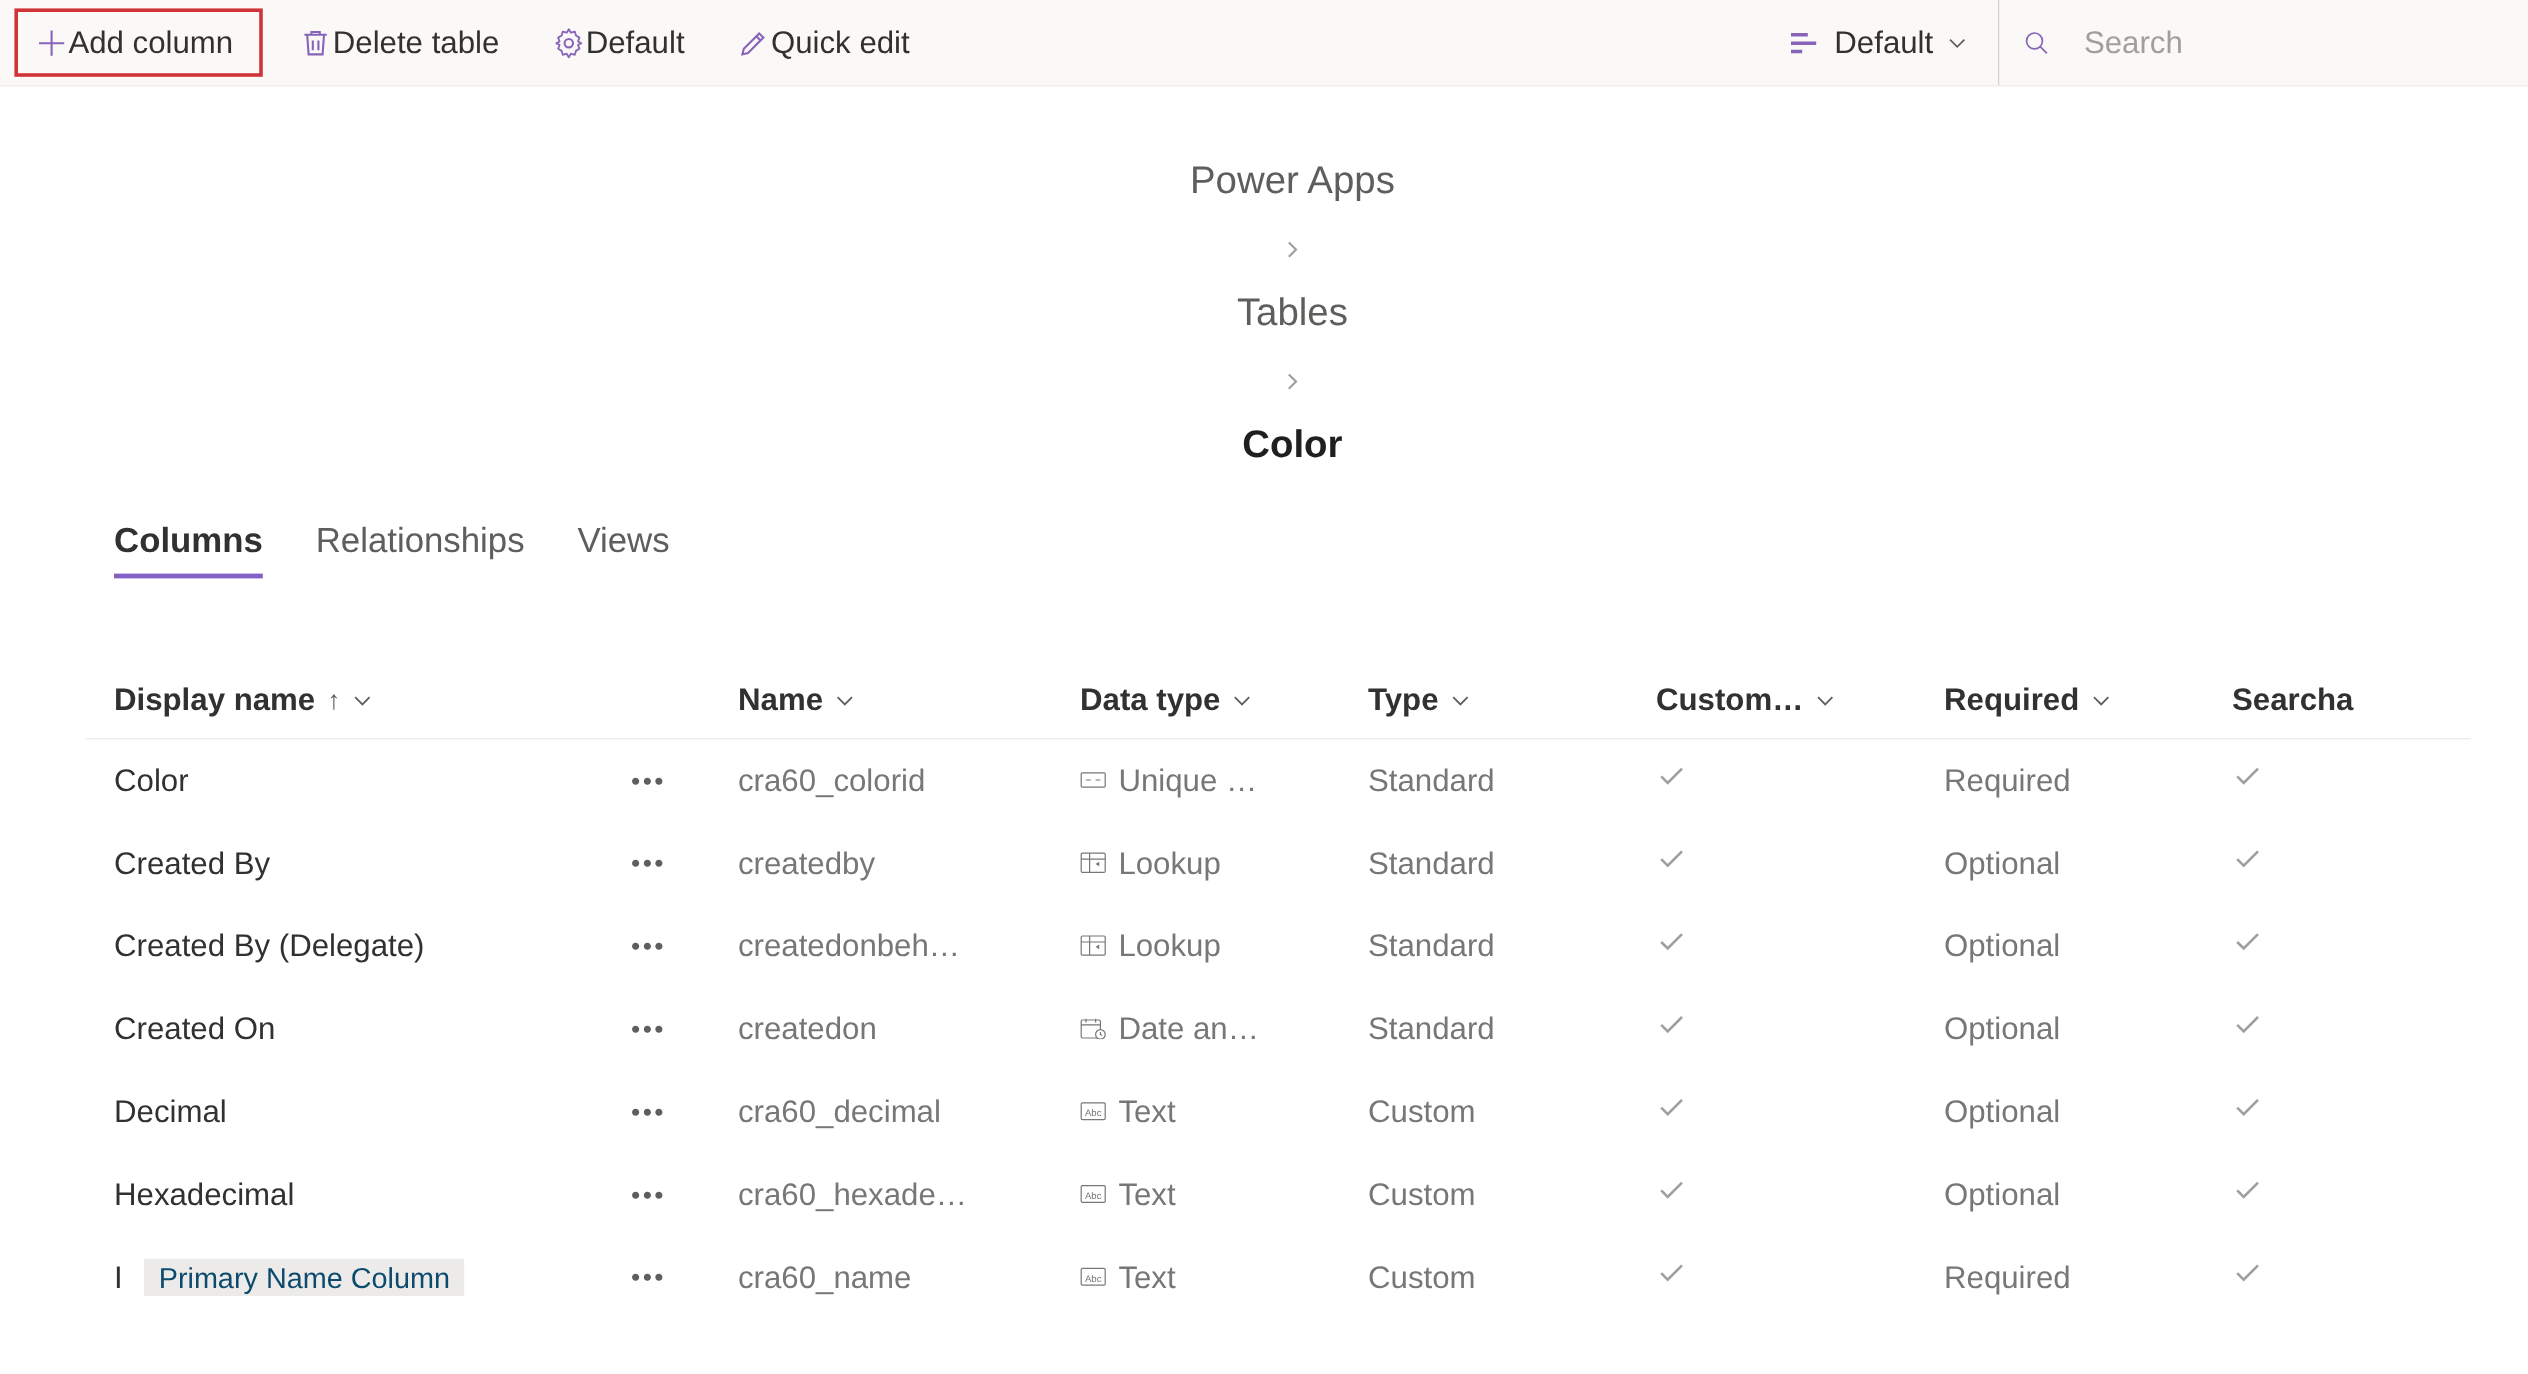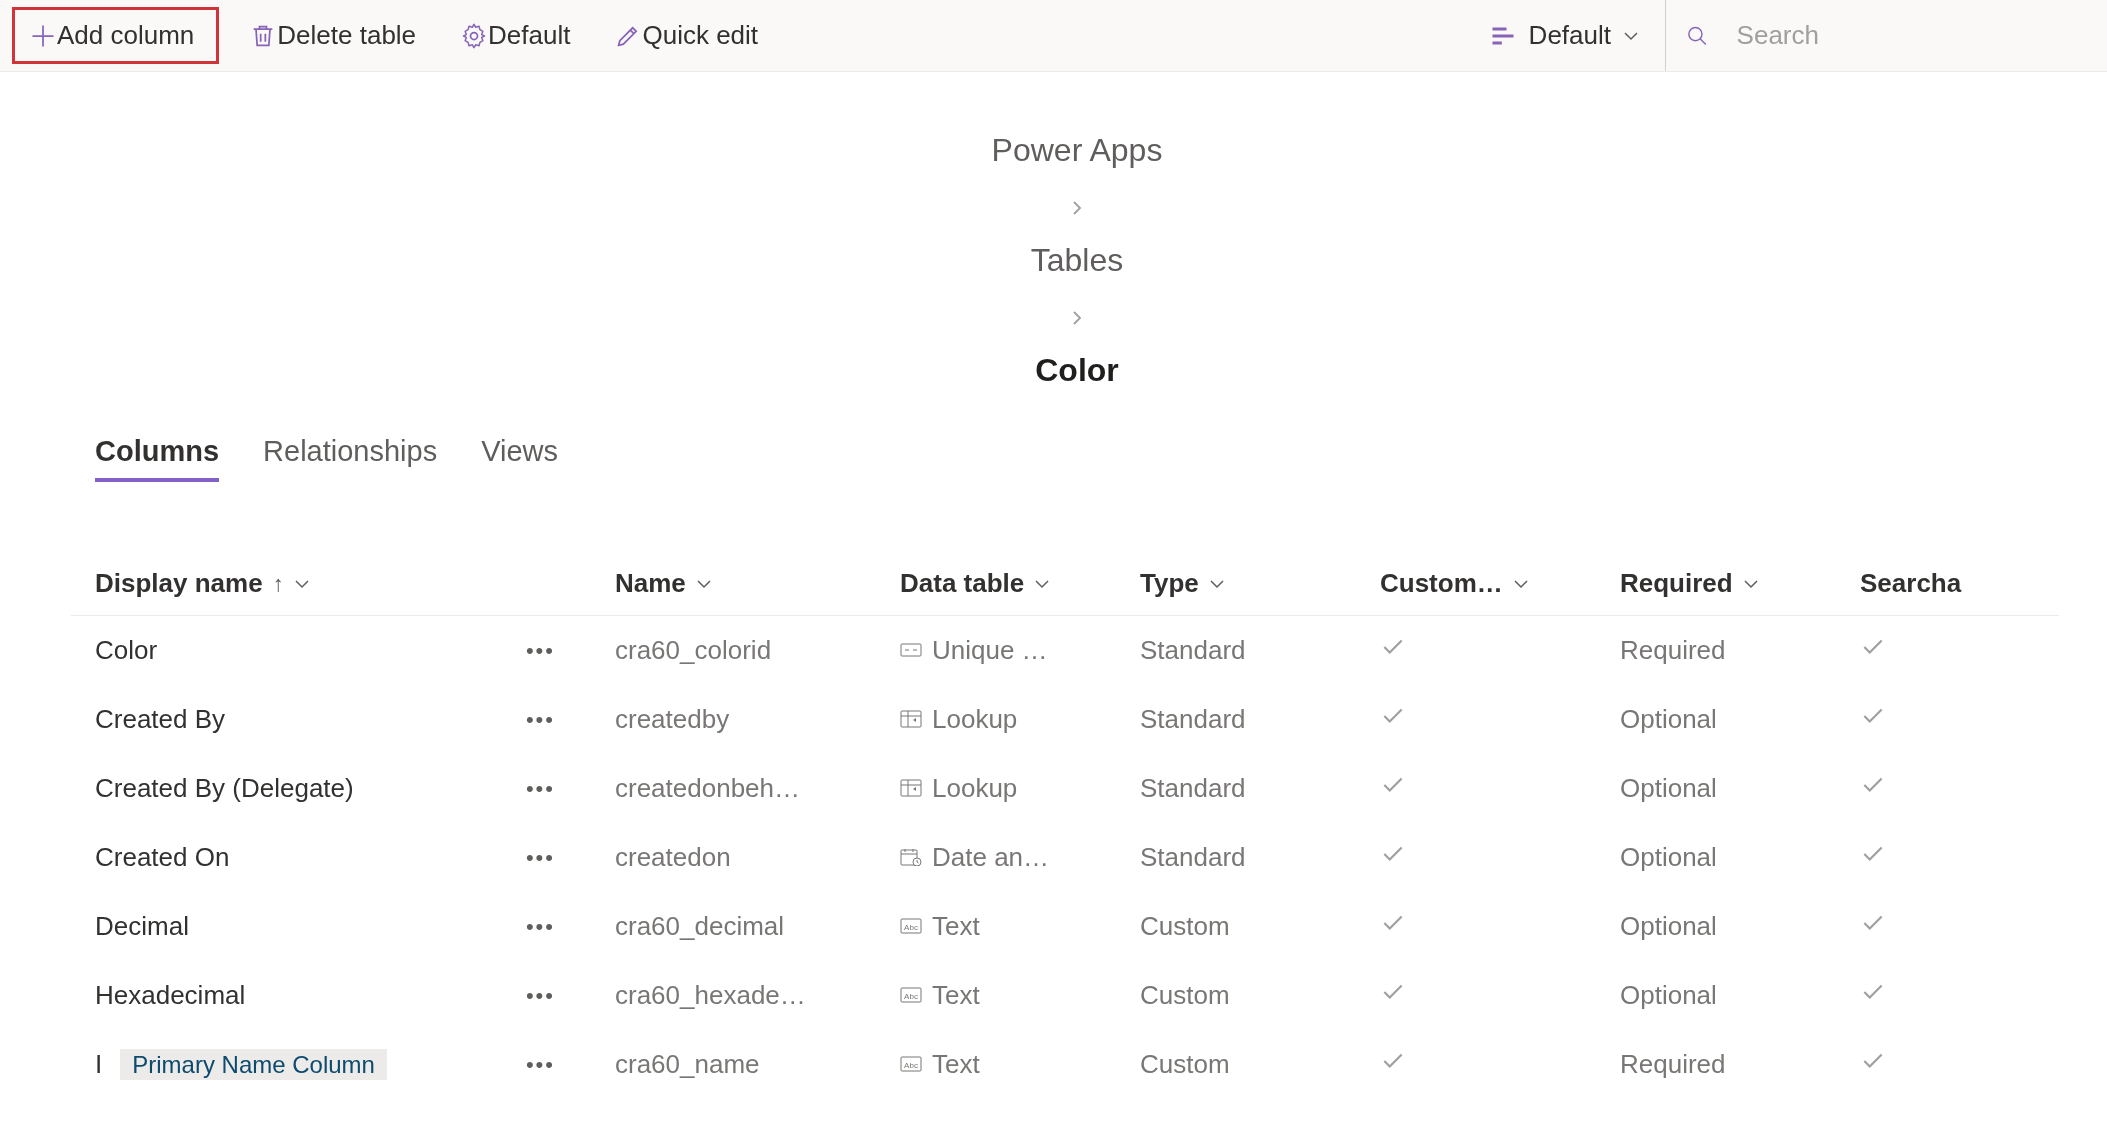--- a/index.html
+++ b/index.html
@@ -269,21 +269,21 @@
             <path d="M2 5l6 6 6-6" stroke="#605e5c" stroke-width="1.5" fill="none"></path>
           </svg>
       </div>
       <div class="th col-name">
         <span>Name</span>
         <svg class="chev" viewBox="0 0 16 16">
             <path d="M2 5l6 6 6-6" stroke="#605e5c" stroke-width="1.5" fill="none"></path>
           </svg>
       </div>
       <div class="th col-datatype">
-        <span>Data table</span>
+        <span>Data type</span>
         <svg class="chev" viewBox="0 0 16 16">
             <path d="M2 5l6 6 6-6" stroke="#605e5c" stroke-width="1.5" fill="none"></path>
           </svg>
       </div>
       <div class="th col-type">
         <span>Type</span>
         <svg class="chev" viewBox="0 0 16 16">
             <path d="M2 5l6 6 6-6" stroke="#605e5c" stroke-width="1.5" fill="none"></path>
           </svg>
       </div>

